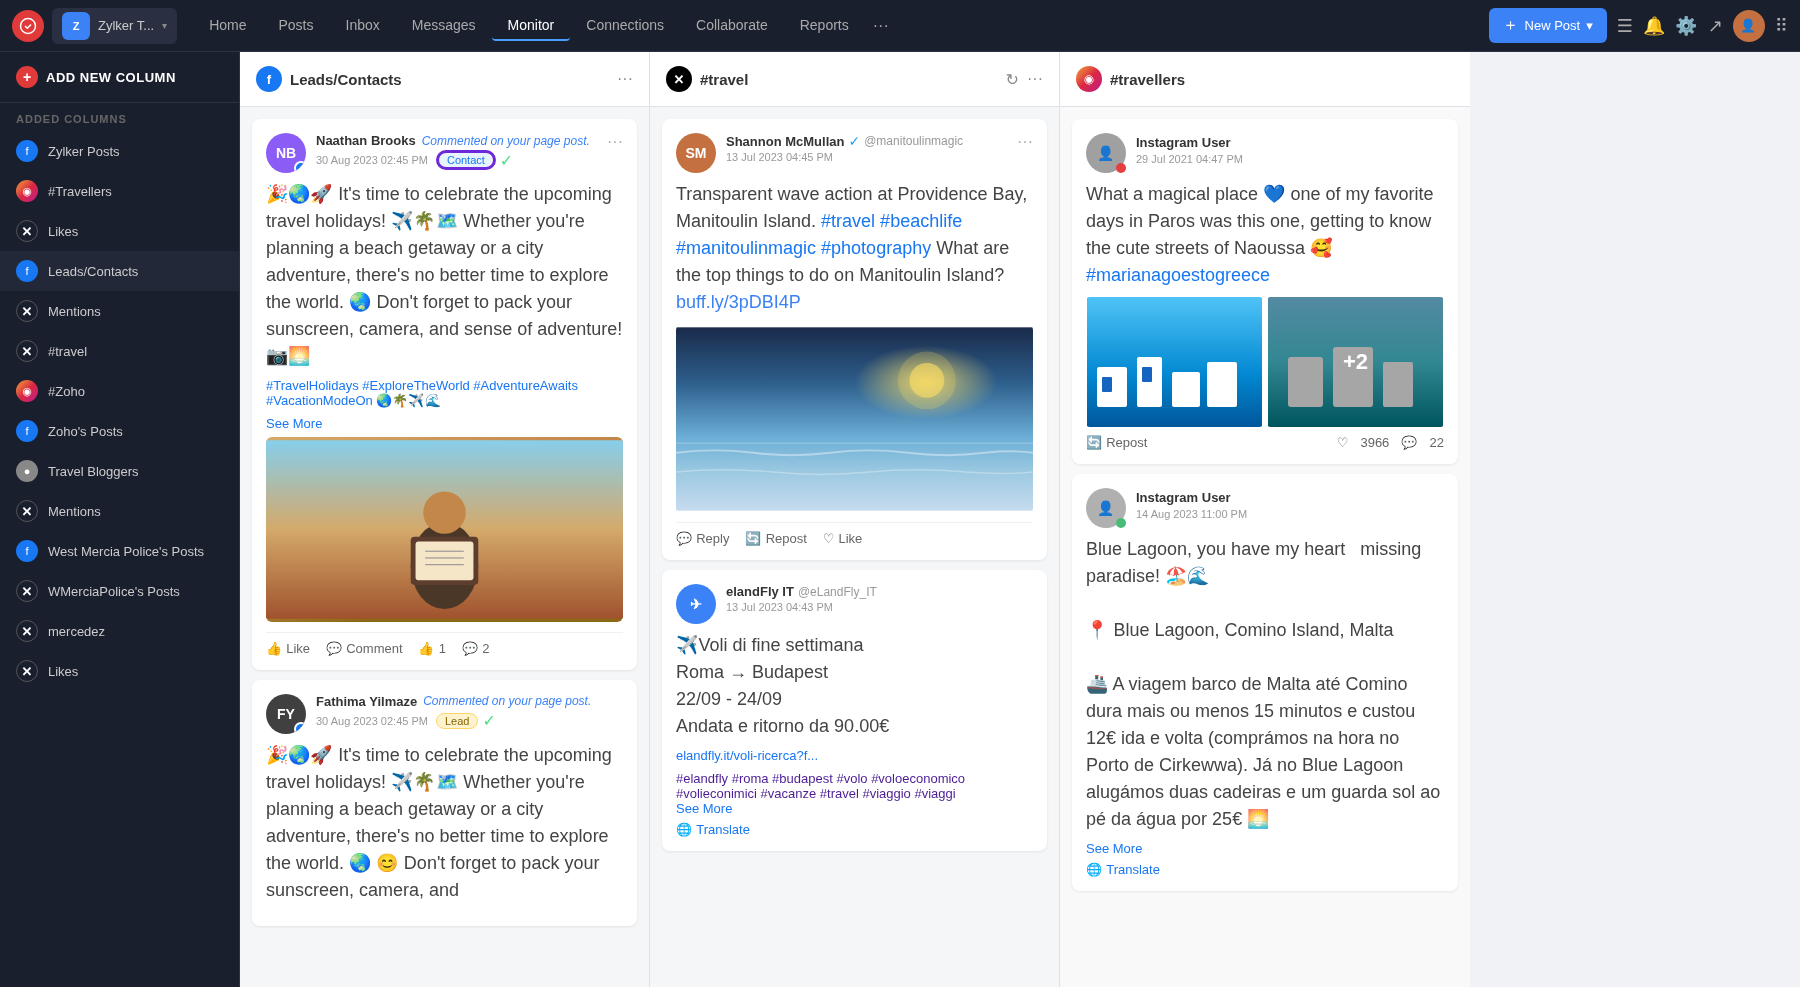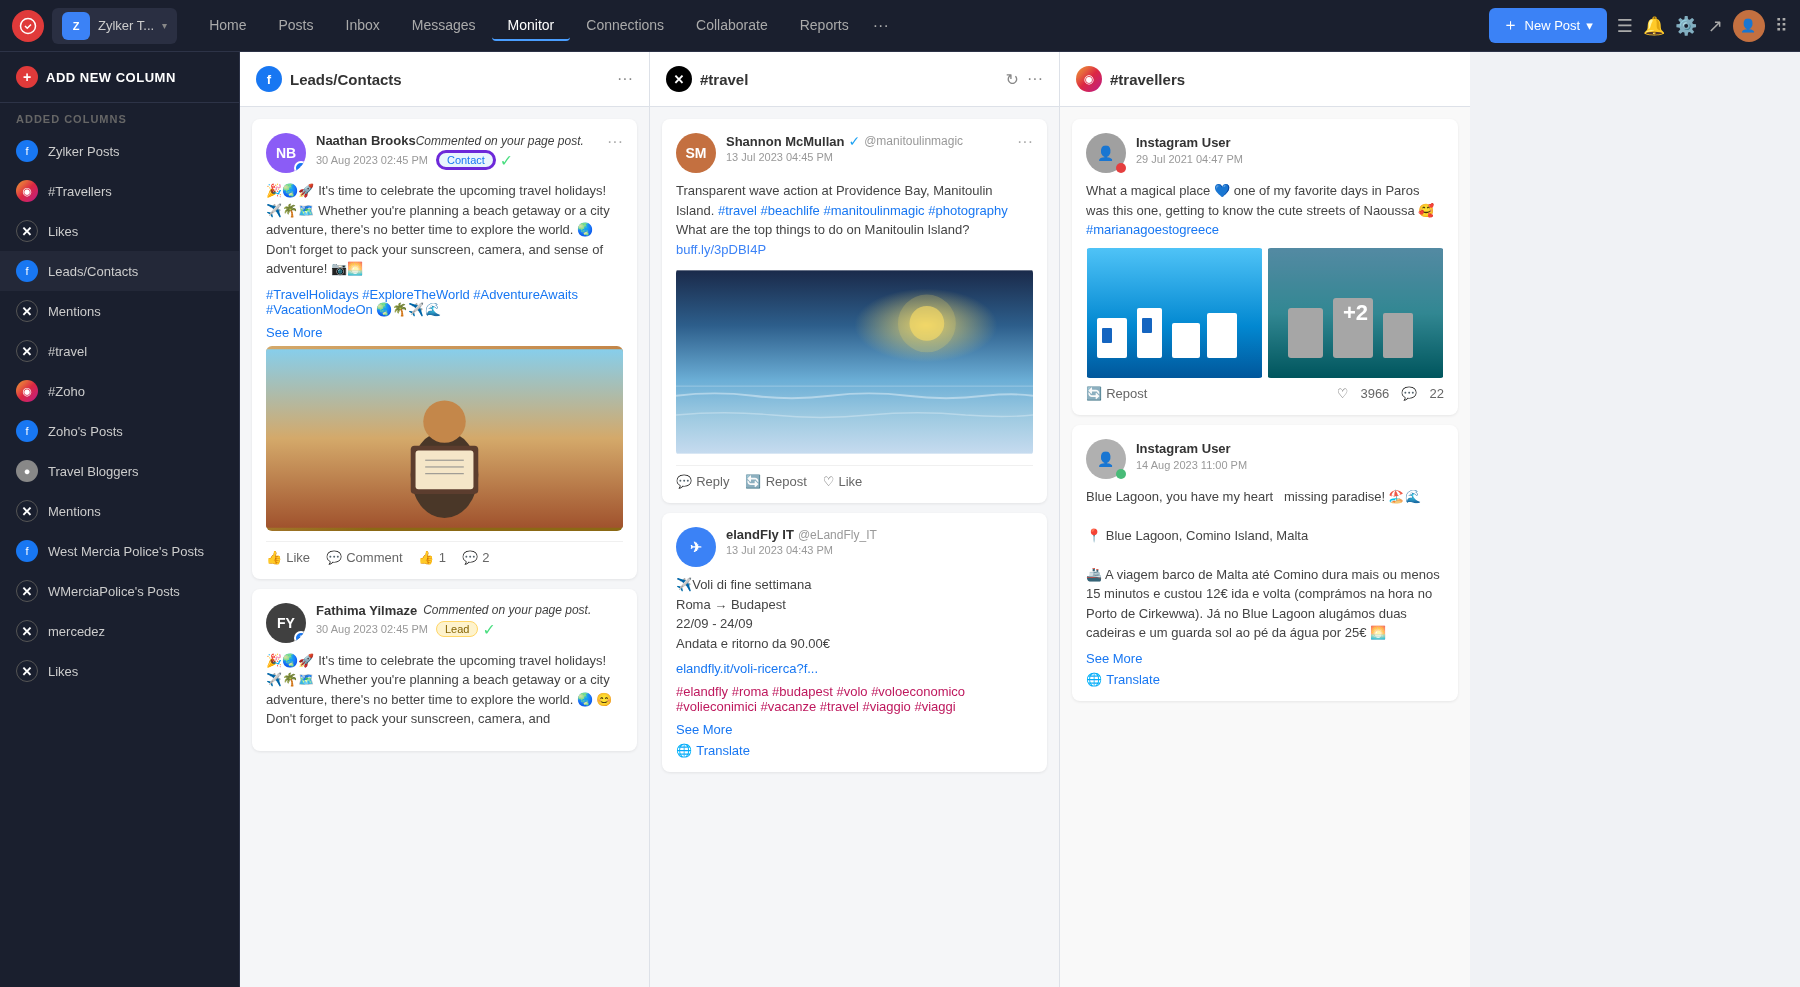--- a/index.html
+++ b/index.html
@@ -51,25 +51,25 @@
     .col-action-btn { color: #888; cursor: pointer; font-size: 16px; background: none; border: none; }
     .column-body { flex: 1; overflow-y: auto; padding: 12px; display: flex; flex-direction: column; gap: 10px; }
 
     
     .card { background: #fff; border-radius: 8px; padding: 14px; box-shadow: 0 1px 3px rgba(0,0,0,0.08); }
     .card-header { display: flex; align-items: flex-start; gap: 10px; margin-bottom: 8px; }
     .card-avatar { width: 40px; height: 40px; border-radius: 50%; background: #ccc; overflow: hidden; flex-shrink: 0; display: flex; align-items: center; justify-content: center; font-size: 14px; color: white; font-weight: bold; position: relative; }
     .card-avatar-badge { position: absolute; bottom: 0; right: 0; width: 14px; height: 14px; border-radius: 50%; display: flex; align-items: center; justify-content: center; font-size: 8px; }
     .card-meta { flex: 1; }
     .card-name { font-size: 13px; font-weight: 700; color: #333; }
-    .card-action-text { font-size: 12px; color: #404040; font-style: italic; }
+    .card-action-text { font-size: 12px; color: #3b82f6; font-style: italic; }
     .card-time { font-size: 11px; color: #999; margin-top: 2px; display: flex; align-items: center; gap: 4px; }
     .card-time-badge { background: #e8f4fd; color: #1877f2; border: 3px solid #6d28d9; border-radius: 10px; padding: 1px 8px; font-size: 11px; margin-left: 4px; }
     .card-time-badge-lead { background: #fef3cd; color: #856404; border: 1px solid #ffd666; border-radius: 10px; padding: 1px 8px; font-size: 11px; margin-left: 4px; }
-    .card-content { font-size: 13px; color: #444; line-height: 1.5; margin-bottom: 8px; }
+    .card-content { font-size: 18px; color: #444; line-height: 1.5; margin-bottom: 8px; }
     .card-footer { display: flex; gap: 16px; align-items: center; padding-top: 8px; border-top: 1px solid #f0f0f0; }
     .card-action { display: flex; align-items: center; gap: 4px; font-size: 13px; color: #666; cursor: pointer; }
     .see-more { color: #1877f2; font-size: 13px; cursor: pointer; margin-bottom: 6px; }
     .insta-stats { display: flex; gap: 12px; align-items: center; font-size: 13px; color: #666; }
     .status-dot-red { width: 10px; height: 10px; border-radius: 50%; background: #e53e3e; flex-shrink: 0; }
     .status-dot-green { width: 10px; height: 10px; border-radius: 50%; background: #48bb78; flex-shrink: 0; }
 
     .translate-link { color: #1877f2; font-size: 13px; cursor: pointer; display: flex; align-items: center; gap: 4px; }
 
     
@@ -225,21 +225,21 @@
 
         <div class="card">
           <div class="card-header">
             <div class="card-avatar" style="background: #8b5cf6; position:relative;">
               <span>NB</span>
               <div class="card-avatar-badge" style="background:#1877f2; bottom:-2px; right:-2px; border:2px solid white;">
                   <span style="color:white;font-size:8px;">f</span>
                 </div>
             </div>
             <div class="card-meta">
-              <div style="display:flex; align-items:center; flex-wrap:wrap;">
+              <div style="display:flex; align-items:center; gap:6px; flex-wrap:wrap;">
                 <span class="card-name">Naathan Brooks</span>
                 <span class="card-action-text">Commented on your page post.</span>
               </div>
               <div class="card-time">
                 <span>30 Aug 2023 02:45 PM</span>
                 <span class="card-time-badge">Contact</span>
                 <span style="color:#4ade80; font-size:16px;">✓</span>
               </div>
             </div>
             <span style="color:#aaa; cursor:pointer; font-size:16px;">···</span>
@@ -405,21 +405,21 @@
                 <span class="card-name">elandFly IT</span>
                 <span style="color:#999; font-size:12px;">@eLandFly_IT</span>
               </div>
               <div class="card-time">13 Jul 2023 04:43 PM</div>
             </div>
           </div>
           <div class="card-content">
             ✈️Voli di fine settimana<br>Roma → Budapest<br>22/09 - 24/09<br>Andata e ritorno da 90.00€
           </div>
           <div style="color:#1877f2; cursor:pointer; font-size:13px; margin-bottom:8px;">elandfly.it/voli-ricerca?f...</div>
-          <div style="color:#be185d; font-size:13px; margin-bottom:8px;">
+          <div style="color:#4c1d95; font-size:13px; ">
             #elandfly #roma #budapest #volo #voloeconomico #volieconimici #vacanze #travel #viaggio #viaggi
           </div>
           <div class="see-more">See More</div>
           <div class="translate-link">
             <span>🌐</span>
             <span>Translate</span>
           </div>
         </div>
       </div>
     </div>

